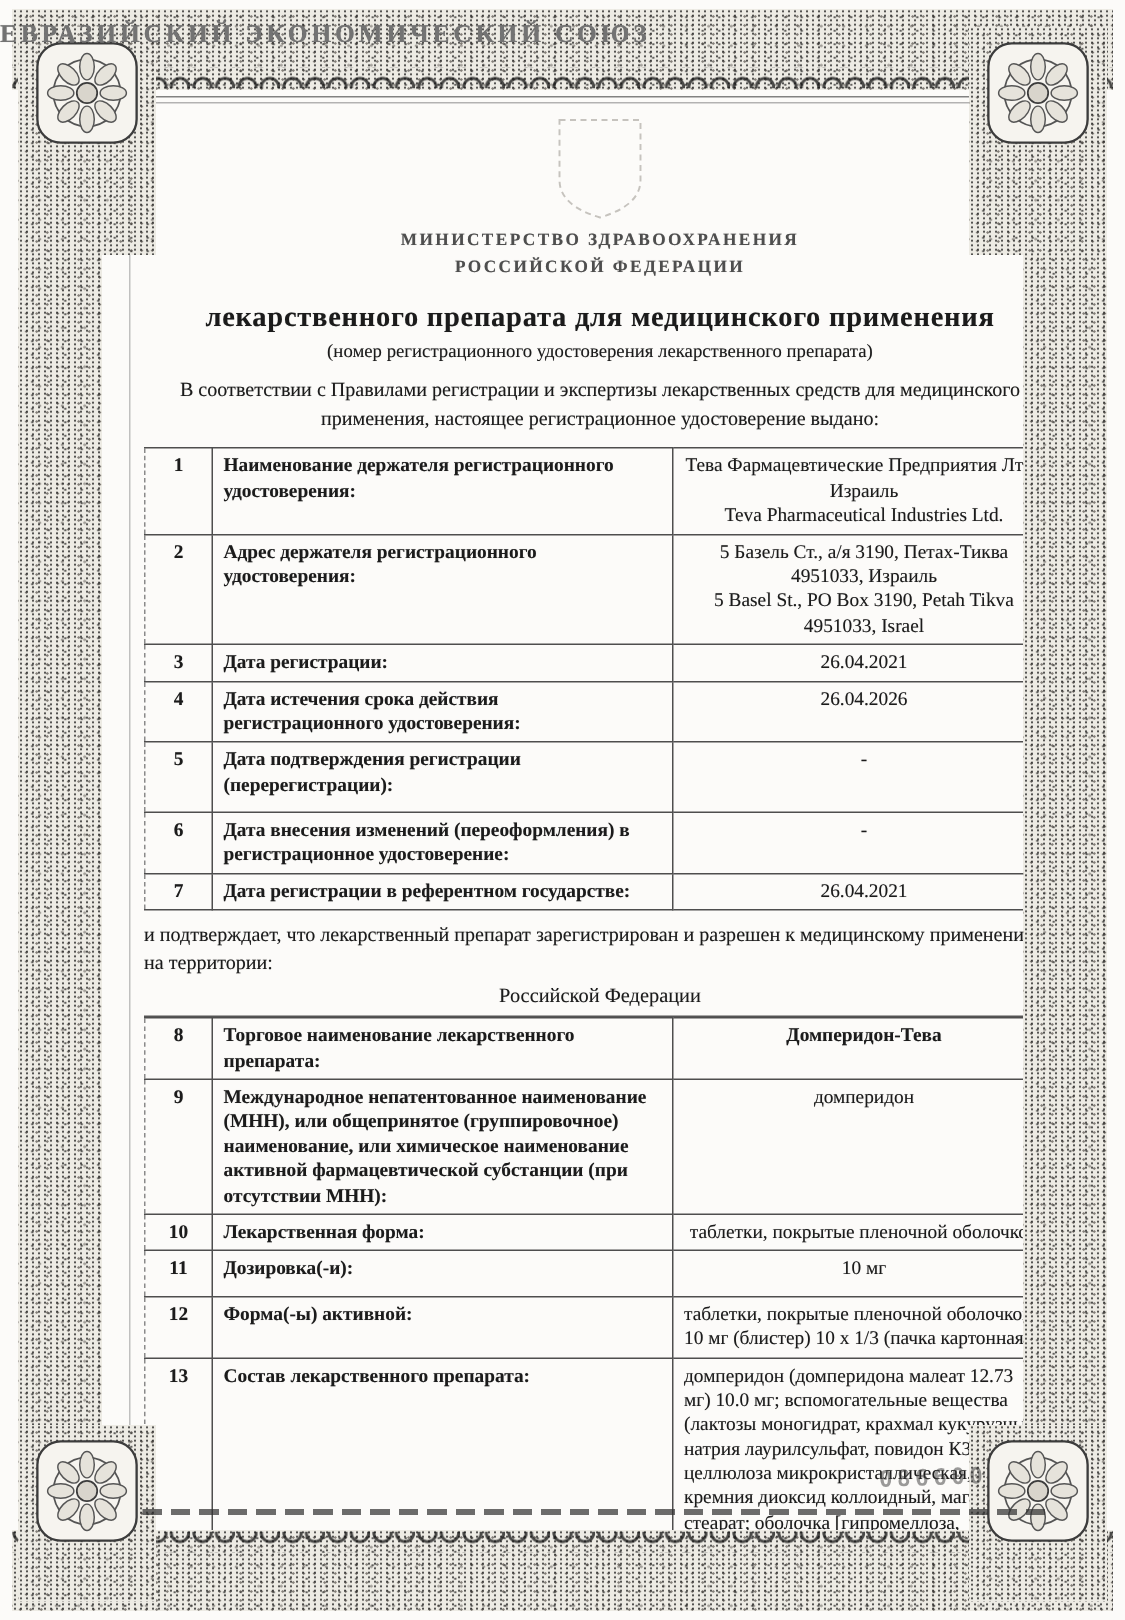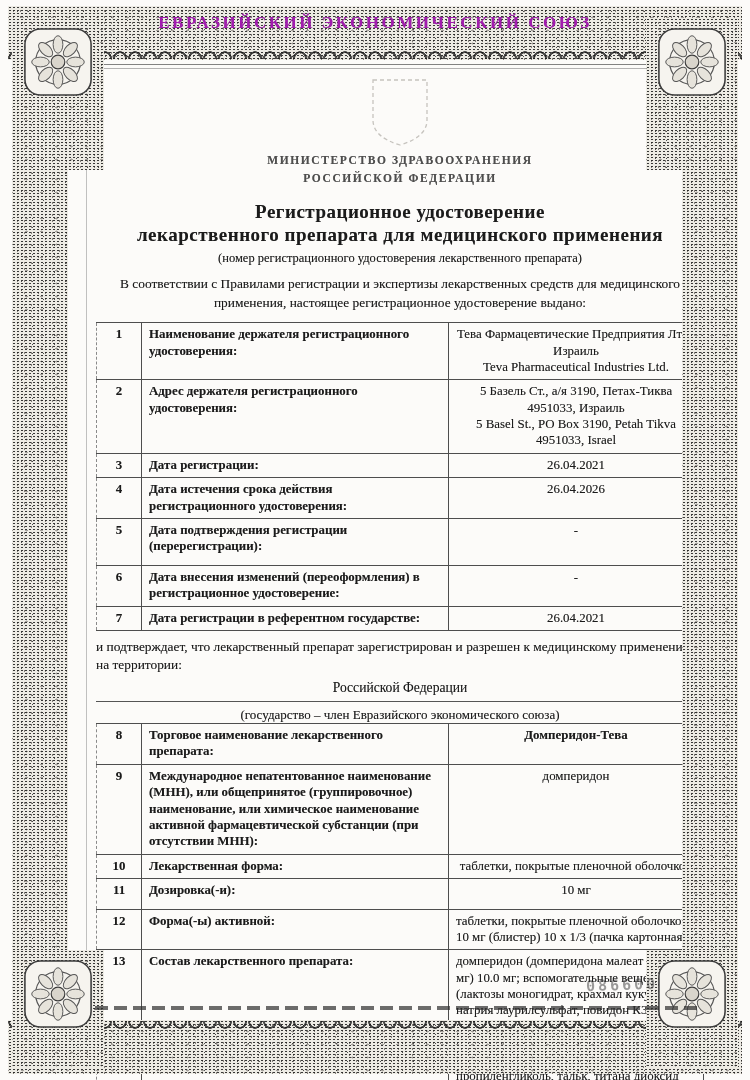--- a/index.html
+++ b/index.html
@@ -40,22 +40,22 @@
   .corner-br{right:12px;bottom:12px;height:118px;}
   .frame-rule{position:absolute;left:96px;right:42px;top:64px;height:3px;border-top:1.5px solid rgba(90,90,90,.75);border-bottom:1px solid rgba(130,130,130,.6);z-index:2;}
   .frame-line-left{position:absolute;left:86px;top:70px;bottom:58px;width:0;border-left:1px solid rgba(120,120,120,.45);z-index:2;}
   .frame-line-right{position:absolute;right:50px;top:70px;bottom:58px;width:0;border-left:1px solid rgba(120,120,120,.45);z-index:2;}
   .scan-dashes{
     position:absolute;left:95px;right:48px;top:1006px;height:4px;z-index:6;opacity:.7;
     background:repeating-linear-gradient(90deg,#2e2e2e 0 13px, transparent 13px 19px);
   }
   
   .eaeu-title{
-    position:absolute;top:13px;left:0;right:0;text-align:center;z-index:7;
-    font-size:17px;font-weight:bold;letter-spacing:2.5px;color:#a21caf;
+    position:absolute;top:13px;left:0;right:0;text-align:left;z-index:7;
+    font-size:17px;font-weight:bold;letter-spacing:2.5px;color:#737373;
     text-shadow:0 0 1px rgba(40,40,40,.8);
   }
   
   .content{position:absolute;left:96px;right:46px;top:66px;bottom:0;z-index:1;}
   .txt{text-shadow:0 0 .5px rgba(0,0,0,.35);}
   .shield{display:block;margin:10px auto 2px;opacity:.55;}
   .ministry{ text-align:center;font-size:11.5px;font-weight:bold;letter-spacing:1.6px;color:#4e4e4e;line-height:1.55;margin-top:2px;}
   .doc-title{ text-align:center;font-size:19px;font-weight:bold;letter-spacing:.5px;line-height:1.25;margin-top:12px;}
   .reg-number{ text-align:center;font-size:15.5px;font-weight:bold;text-decoration:underline;margin-top:-4px;letter-spacing:.5px;}
   .reg-caption{ text-align:center;font-size:12.5px;margin-top:4px;}
@@ -171,21 +171,20 @@
   <svg class="shield" width="70" height="74" viewBox="0 0 70 74">
     <path d="M8 4 h54 v40 q0 17 -27 25 q-27 -8 -27 -25 Z" fill="none" stroke="#9a968e" stroke-width="1.3" stroke-dasharray="4 3"></path>
   </svg>
 
   <div class="ministry txt">
     <div>МИНИСТЕРСТВО ЗДРАВООХРАНЕНИЯ</div>
     <div>РОССИЙСКОЙ ФЕДЕРАЦИИ</div>
   </div>
 
   <div class="doc-title txt">
-    <div>Регистрационное удостоверение</div>
     <div>лекарственного препарата для медицинского применения</div>
   </div>
 
   <div class="reg-caption txt">(номер регистрационного удостоверения лекарственного препарата)</div>
 
   <p class="intro txt">В соответствии с Правилами регистрации и экспертизы лекарственных средств для медицинского применения, настоящее регистрационное удостоверение выдано:</p>
 
   <table class="doc txt">
     <tbody>
       <tr>
@@ -225,21 +224,20 @@
         <td class="lbl">Дата регистрации в референтном государстве:</td>
         <td class="val">26.04.2021</td>
       </tr>
     </tbody>
   </table>
 
   <p class="confirm txt">и подтверждает, что лекарственный препарат зарегистрирован и разрешен к медицинскому применению на территории:</p>
 
   <div class="territory txt">Российской Федерации</div>
   <hr class="territory-sep">
-  <div class="territory-caption txt">(государство – член Евразийского экономического союза)</div>
 
 
   <table class="doc txt">
     <tbody>
       <tr>
         <td class="num">8</td>
         <td class="lbl">Торговое наименование лекарственного препарата:</td>
         <td class="val bold">Домперидон-Тева</td>
       </tr>
       <tr>

